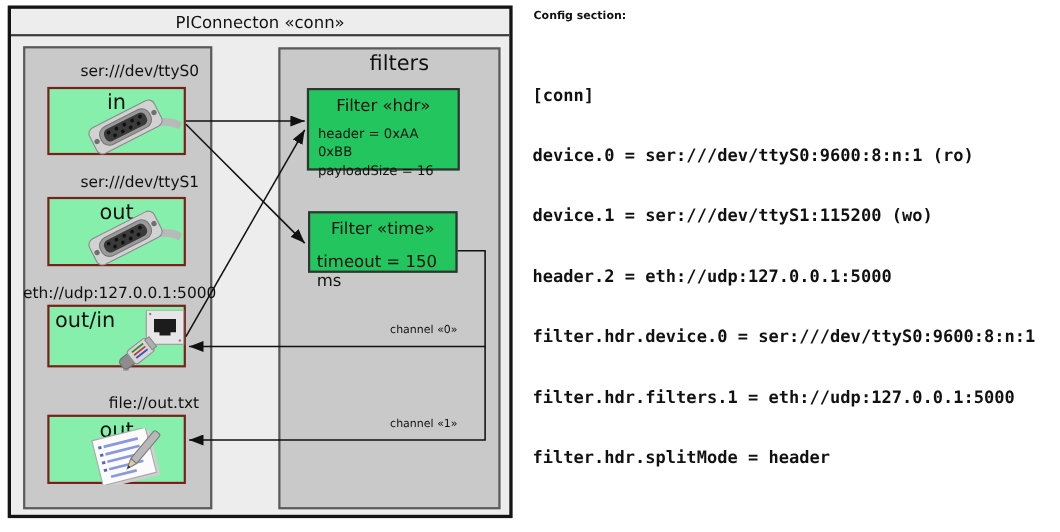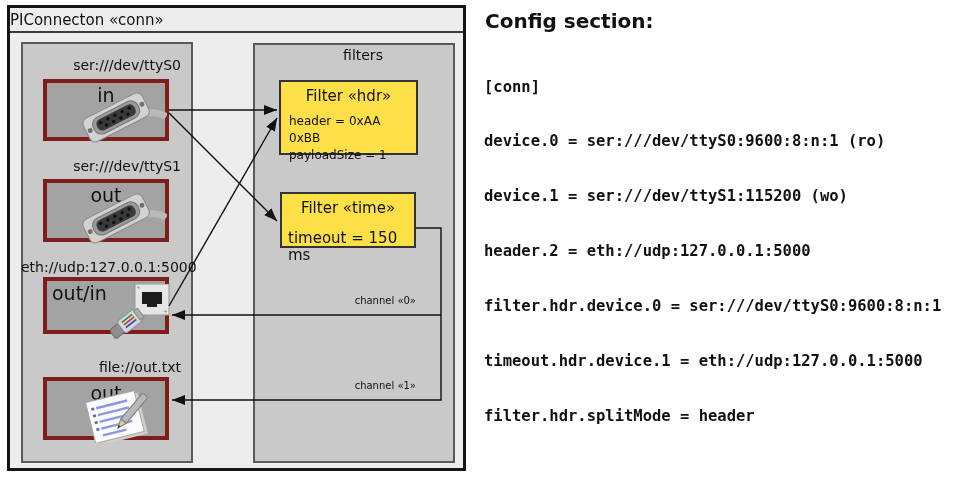--- a/index.html
+++ b/index.html
@@ -3,46 +3,46 @@
 <meta charset="utf-8">
 <style>
   html,body{margin:0;padding:0;background:#fff;}
   #stage{position:relative;width:964px;height:484px;background:#ffffff;overflow:hidden;
          font-family:"DejaVu Sans","Liberation Sans",sans-serif;color:#111;}
   .abs{position:absolute;box-sizing:border-box;}
 
   
   #frame{left:7px;top:5px;width:459px;height:466px;border:3px solid #151515;background:#ededed;}
   #frame-titlebar{left:10px;top:8px;width:453px;height:25px;border-bottom:2px solid #3a3a3a;
-                  font-size:15px;line-height:24px;}
+                  text-align:center;font-size:15px;line-height:24px;}
 
   
   .panel{background:#c9c9c9;border:2px solid #5a5a5a;}
   #devices-panel{left:21px;top:42px;width:172px;height:421px;}
   #filters-panel{left:253px;top:43px;width:202px;height:420px;}
-  #filters-title{left:253px;top:47px;width:220px;text-align:center;font-size:14px;}
+  #filters-title{left:253px;top:47px;width:220px;text-align:center;font-size:19px;}
 
   .dev-label{left:21px;width:160px;text-align:right;font-size:14px;}
-  .dev-box{left:43px;width:126px;background:#a3a3a3;border:4px solid #7f1d1d;}
+  .dev-box{left:43px;width:126px;background:#86efac;border:2px solid #7f1d1d;}
   .port-label{position:absolute;top:1px;width:100%;text-align:center;font-size:19px;line-height:22px;}
   .port-label.left{text-align:left;padding-left:5px;width:auto;}
 
-  .filter-box{background:#fde047;border:2px solid #333;}
+  .filter-box{background:#22c55e;border:2px solid #333;}
   #filter-hdr{left:279px;top:80px;width:139px;height:75px;}
   #filter-time{left:280px;top:192px;width:136px;height:56px;}
   .filter-title{position:absolute;top:5px;width:100%;text-align:center;font-size:15px;}
   .filter-params{position:absolute;top:31px;left:8px;right:2px;font-size:12px;line-height:17px;}
   #filter-time .filter-params{top:36px;left:6px;font-size:15px;}
 
   .channel-label{width:136px;left:280px;text-align:right;font-size:10px;}
   #channel-0-label{top:295px;}
   #channel-1-label{top:380px;}
 
   
-  #config-heading{left:485px;top:9px;font-size:20px;font-weight:bold;
+  #config-heading{left:485px;top:9px;font-size:10px;font-weight:bold;
                   font-family:"DejaVu Sans","Liberation Sans",sans-serif;}
   #config-block{left:484px;top:41px;font-family:"DejaVu Sans Mono","Liberation Mono",monospace;
                 font-weight:bold;font-size:15.5px;line-height:18.3px;white-space:pre;}
 
   svg.overlay{position:absolute;left:0;top:0;pointer-events:none;}
   .icon-svg{position:absolute;}
 </style>
 </head>
 <body>
 
@@ -153,21 +153,21 @@
         <path d="M52,36 h7 l-3.5,9 z" fill="#e0c9a0" stroke="#7d7d7d"></path>
         <path d="M54.2,42 l1.3,3 l1.3,-3 z" fill="#333"></path>
       </g>
     </svg>
   </div>
 
   <div class="abs filter-box" id="filter-hdr">
     <div class="filter-title">Filter «hdr»</div>
     <div class="filter-params">
       <div>header = 0xAA 0xBB</div>
-      <div>payloadSize = 1</div>
+      <div>payloadSize = 16</div>
     </div>
   </div>
   <div class="abs filter-box" id="filter-time">
     <div class="filter-title">Filter «time»</div>
     <div class="filter-params">
       <div>timeout = 150 ms</div>
     </div>
   </div>
 
   <div class="abs channel-label" id="channel-0-label">channel «0»</div>
@@ -188,21 +188,21 @@
     </g>
   </svg>
 
   <div class="abs" id="config-heading">Config section:</div>
   <div class="abs" id="config-block">
     <div>[conn]</div>
     <div>device.0 = ser:///dev/ttyS0:9600:8:n:1 (ro)</div>
     <div>device.1 = ser:///dev/ttyS1:115200 (wo)</div>
     <div>header.2 = eth://udp:127.0.0.1:5000</div>
     <div>filter.hdr.device.0 = ser:///dev/ttyS0:9600:8:n:1</div>
-    <div>timeout.hdr.device.1 = eth://udp:127.0.0.1:5000</div>
+    <div>filter.hdr.filters.1 = eth://udp:127.0.0.1:5000</div>
     <div>filter.hdr.splitMode = header</div>
     
     
     
     
     
     
     
     
     

